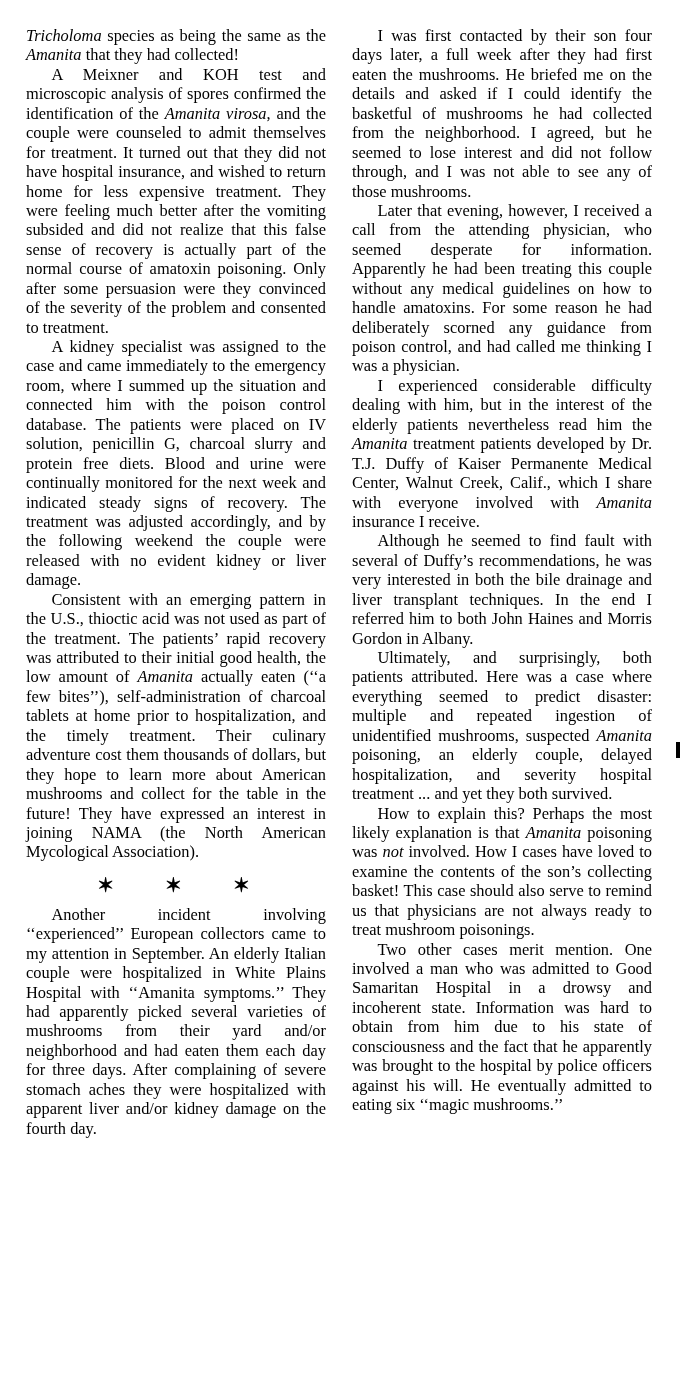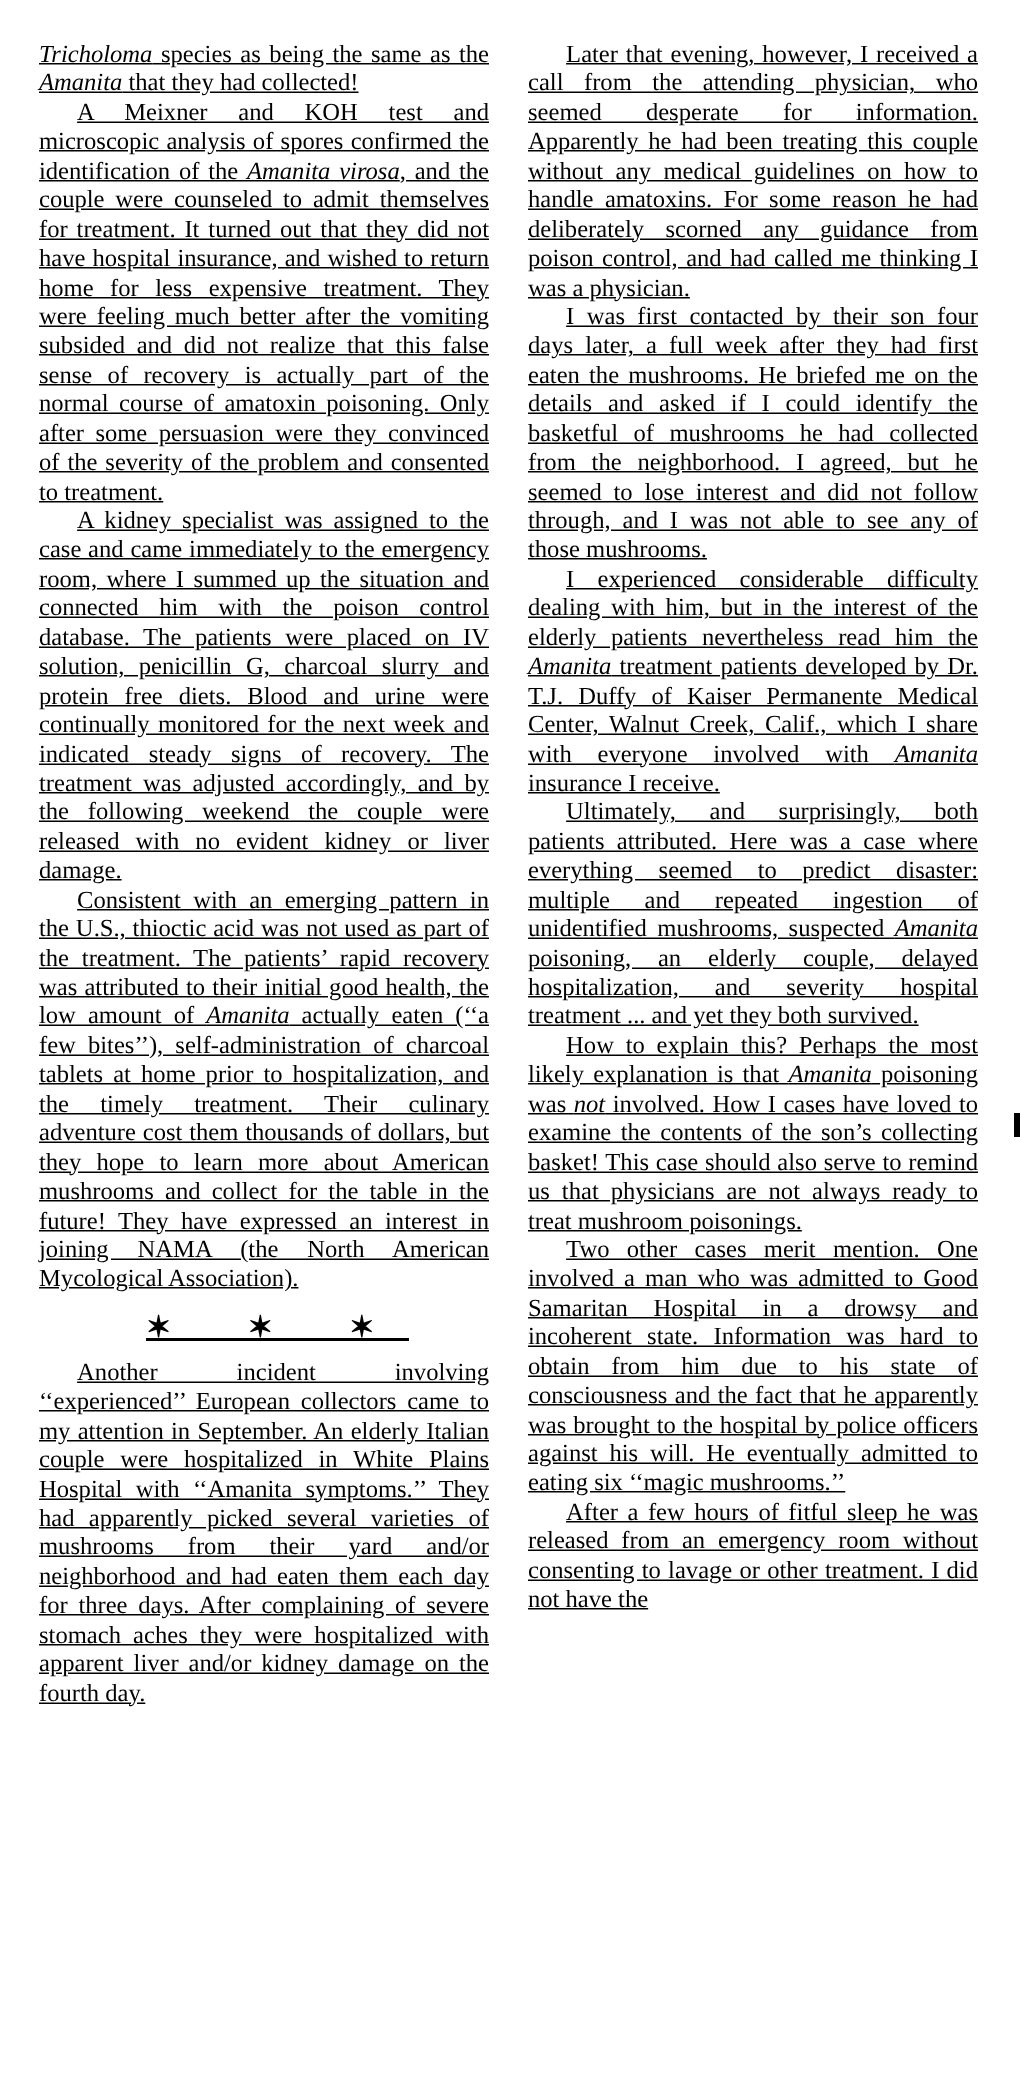--- a/index.html
+++ b/index.html
@@ -20,21 +20,20 @@
     height: 1396px;
     box-sizing: border-box;
     padding: 26px 18px 10px 26px;
     background: #ffffff;
   }
   .columns {
     display: flex;
     flex-direction: row;
     gap: 26px;
     height: 100%;
-    text-decoration: underline;
   }
   .col {
     width: 300px;
     flex: 0 0 300px;
   }
   p {
     margin: 0;
     text-align: justify;
     text-justify: inter-word;
     font-size: 16.4px;
@@ -78,23 +77,23 @@
     <div class="col" id="left-col">
         <p class="noindent"><i>Tricholoma</i><span> species as being the same as the </span><i>Amanita</i><span> that they had collected!</span></p>
         <p><span>A Meixner and KOH test and microscopic analysis of spores confirmed the identification of the </span><i>Amanita virosa</i><span>, and the couple were counseled to admit themselves for treatment. It turned out that they did not have hospital insurance, and wished to return home for less expensive treatment. They were feeling much better after the vomiting subsided and did not realize that this false sense of recovery is actually part of the normal course of amatoxin poisoning. Only after some persuasion were they convinced of the severity of the problem and consented to treatment.</span></p>
         <p><span>A kidney specialist was assigned to the case and came immediately to the emergency room, where I summed up the situation and connected him with the poison control database. The patients were placed on IV solution, penicillin G, charcoal slurry and protein free diets. Blood and urine were continually monitored for the next week and indicated steady signs of recovery. The treatment was adjusted accordingly, and by the following weekend the couple were released with no evident kidney or liver damage.</span></p>
         <p><span>Consistent with an emerging pattern in the U.S., thioctic acid was not used as part of the treatment. The patients’ rapid recovery was attributed to their initial good health, the low amount of </span><i>Amanita</i><span> actually eaten (‘‘a few bites’’), self-administration of charcoal tablets at home prior to hospitalization, and the timely treatment. Their culinary adventure cost them thousands of dollars, but they hope to learn more about American mushrooms and collect for the table in the future! They have expressed an interest in joining NAMA (the North American Mycological Association).</span></p>
         <div class="stars">✶ ✶ ✶</div>
         <p><span>Another incident involving ‘‘experienced’’ European collectors came to my attention in September. An elderly Italian couple were hospitalized in White Plains Hospital with ‘‘Amanita symptoms.’’ They had apparently picked several varieties of mushrooms from their yard and/or neighborhood and had eaten them each day for three days. After complaining of severe stomach aches they were hospitalized with apparent liver and/or kidney damage on the fourth day.</span></p>
       </div>
 
     <div class="col" id="right-col">
+        <p><span>I was first contacted by their son four days later, a full week after they had first eaten the mushrooms. He briefed me on the details and asked if I could identify the basketful of mushrooms he had collected from the neighborhood. I agreed, but he seemed to lose interest and did not follow through, and I was not able to see any of those mushrooms.</span></p>
         <p><span>Later that evening, however, I received a call from the attending physician, who seemed desperate for information. Apparently he had been treating this couple without any medical guidelines on how to handle amatoxins. For some reason he had deliberately scorned any guidance from poison control, and had called me thinking I was a physician.</span></p>
-        <p><span>I was first contacted by their son four days later, a full week after they had first eaten the mushrooms. He briefed me on the details and asked if I could identify the basketful of mushrooms he had collected from the neighborhood. I agreed, but he seemed to lose interest and did not follow through, and I was not able to see any of those mushrooms.</span></p>
         <p><span>I experienced considerable difficulty dealing with him, but in the interest of the elderly patients nevertheless read him the </span><i>Amanita</i><span> treatment patients developed by Dr. T.J. Duffy of Kaiser Permanente Medical Center, Walnut Creek, Calif., which I share with everyone involved with </span><i>Amanita</i><span> insurance I receive.</span></p>
+        <p><span>Although he seemed to find fault with several of Duffy’s recommendations, he was very interested in both the bile drainage and liver transplant techniques. In the end I referred him to both John Haines and Morris Gordon in Albany.</span></p>
         <p><span>Ultimately, and surprisingly, both patients attributed. Here was a case where everything seemed to predict disaster: multiple and repeated ingestion of unidentified mushrooms, suspected </span><i>Amanita</i><span> poisoning, an elderly couple, delayed hospitalization, and severity hospital treatment ... and yet they both survived.</span></p>
         <p><span>How to explain this? Perhaps the most likely explanation is that </span><i>Amanita</i><span> poisoning was </span><i>not</i><span> involved. How I cases have loved to examine the contents of the son’s collecting basket! This case should also serve to remind us that physicians are not always ready to treat mushroom poisonings.</span></p>
         <p><span>Two other cases merit mention. One involved a man who was admitted to Good Samaritan Hospital in a drowsy and incoherent state. Information was hard to obtain from him due to his state of consciousness and the fact that he apparently was brought to the hospital by police officers against his will. He eventually admitted to eating six ‘‘magic mushrooms.’’</span></p>
-        <p><span>After a few hours of fitful sleep he was released from an emergency room without consenting to lavage or other treatment. I did not have the</span></p>
       </div>
 
   </div>
 </div>
 
 </body></html>

